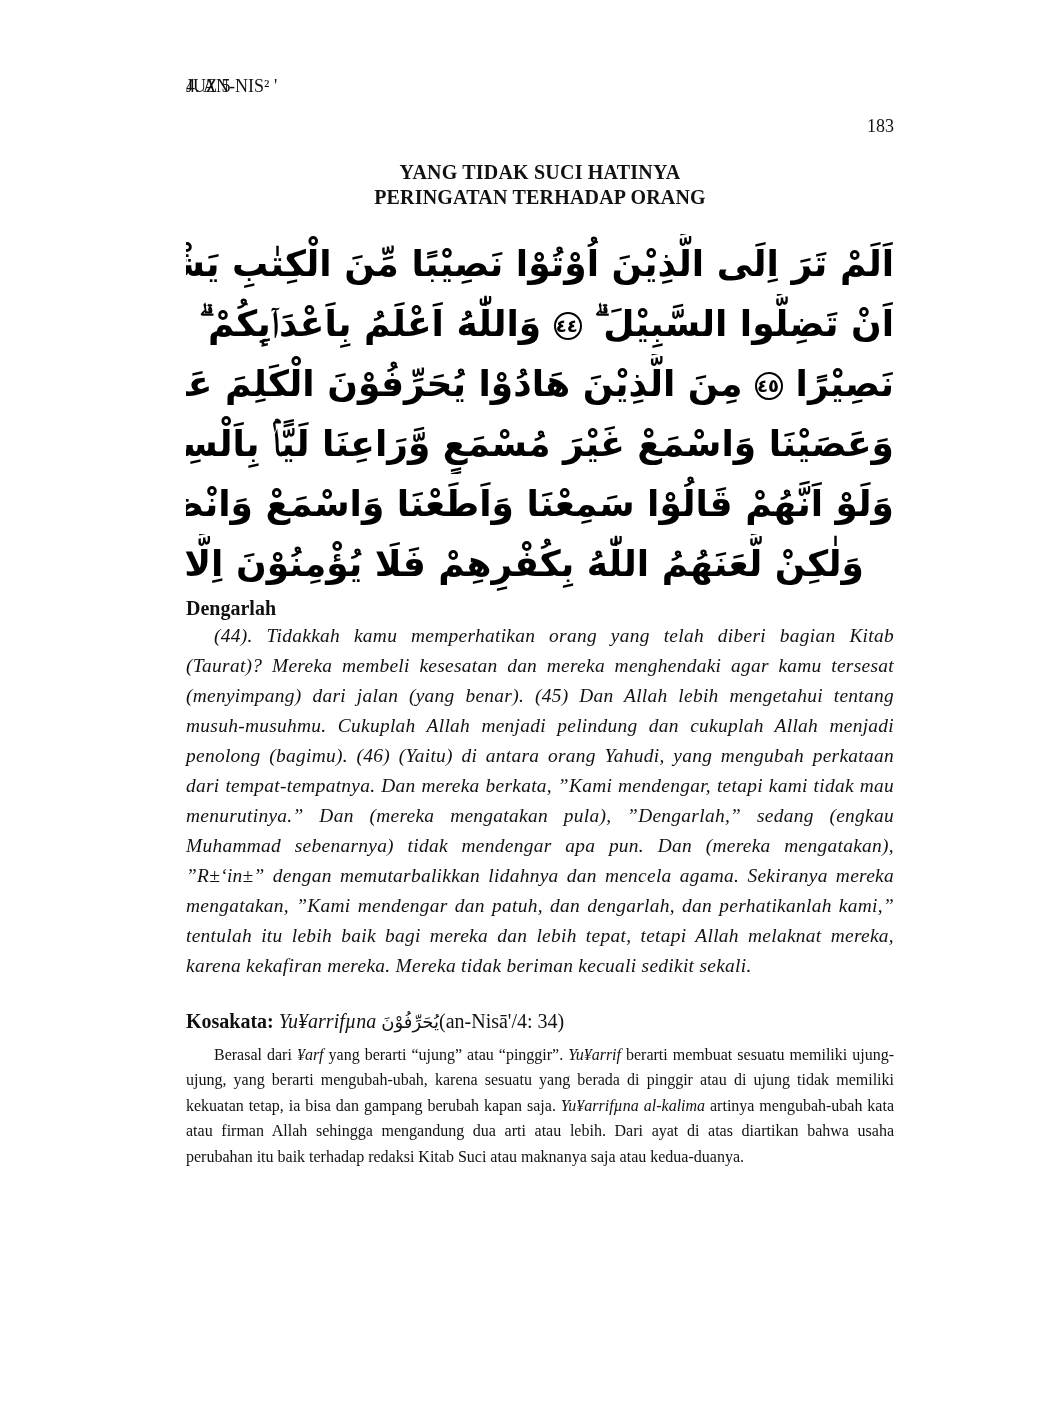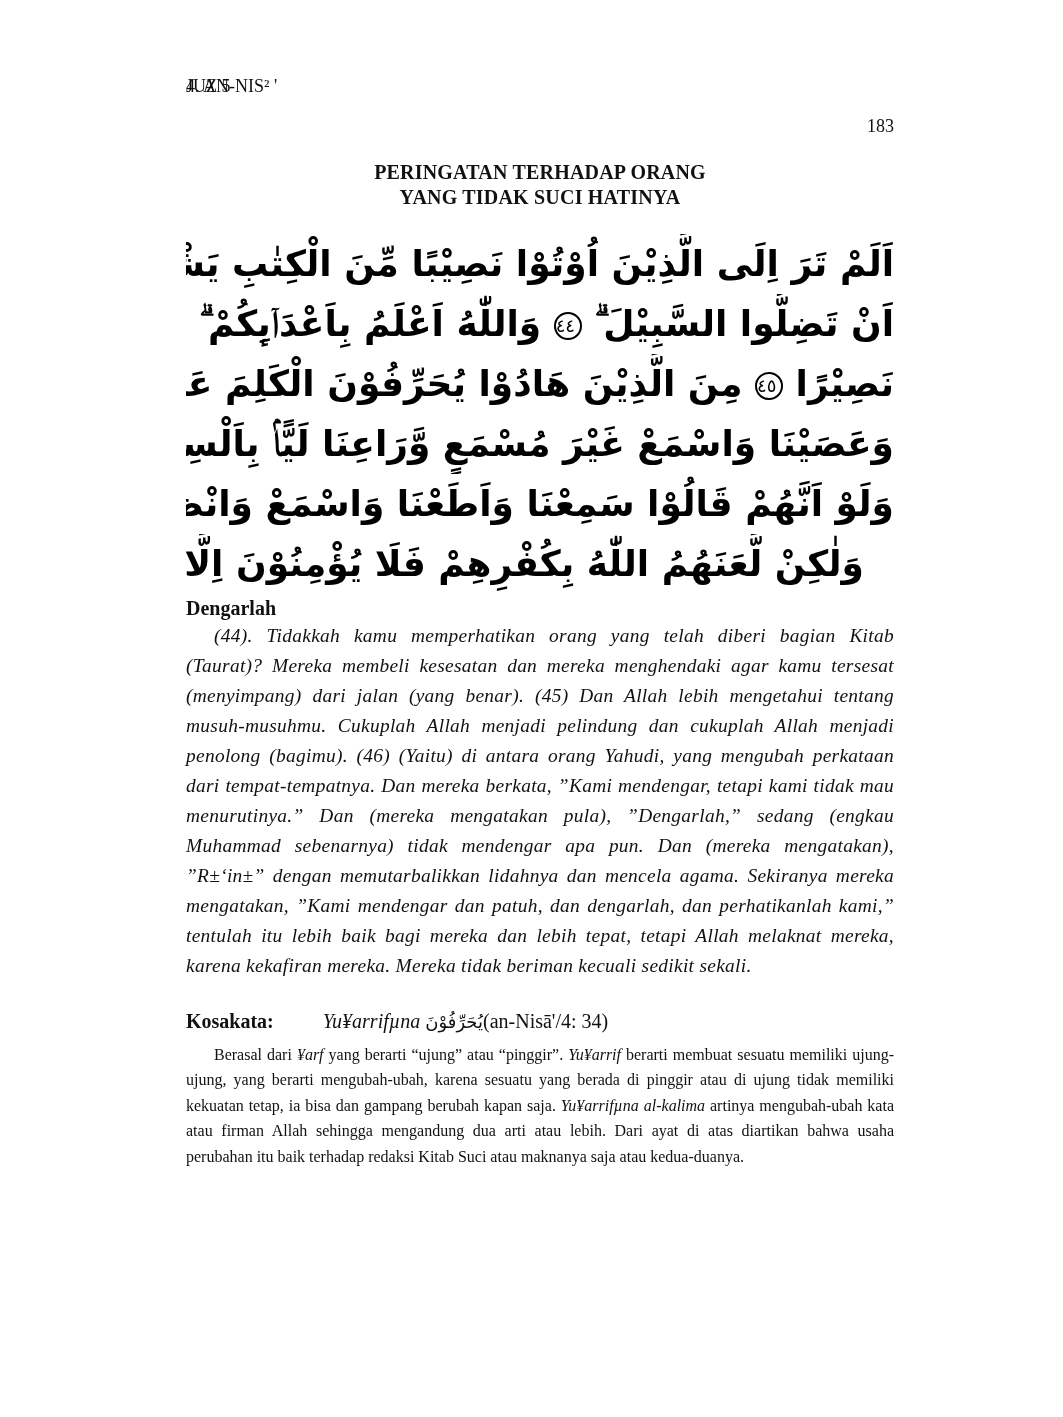--- a/index.html
+++ b/index.html
@@ -17,52 +17,52 @@
                    font-weight: bold; font-size: 20px; line-height: 25px; letter-spacing: 0.2px; }
   .section-title div { display: block; }
 
   .arabic-block { position: absolute; top: 234px; left: 178px; width: 708px; direction: rtl; }
   .ar-line { height: 60px; line-height: 60px; font-family: "DejaVu Sans", sans-serif; font-weight: bold;
              font-size: 36px; color: #000; white-space: nowrap; overflow: hidden;
              text-align: justify; text-align-last: justify; }
   .ar-line.last { text-align: right; text-align-last: right; padding-right: 30px; }
   .ayah-mark { display: inline-block; font-size: 18px; border: 2px solid #000; border-radius: 50%;
                width: 24px; height: 24px; line-height: 24px; vertical-align: middle;
-               font-weight: normal; direction: ltr; }
+               font-weight: bold; direction: ltr; }
 
   .terjemah-heading { position: absolute; top: 596px; left: 178px; font-weight: bold; font-size: 20px;
                       line-height: 24px; }
   .terjemah-body { position: absolute; top: 621px; left: 178px; width: 708px; font-style: italic;
                    font-size: 19.4px; line-height: 30px; text-align: justify; letter-spacing: 0.3px; }
   .terjemah-body .indent { display: inline-block; width: 28px; }
 
   .kosakata { position: absolute; top: 1008px; left: 178px; width: 708px; font-size: 20px; line-height: 26px; }
   .kosakata .k-label { font-weight: bold; }
-  .kosakata .k-term { font-style: italic; margin-left: 44px; }
+  .kosakata .k-term { font-style: italic; }
   .kosakata .k-arabic { font-family: "DejaVu Sans", sans-serif; font-size: 18px; margin: 0 0; }
 
   .kosakata-body { position: absolute; top: 1042px; left: 178px; width: 708px; font-size: 16px;
                    line-height: 25.4px; text-align: justify; }
   .kosakata-body .indent { display: inline-block; width: 28px; }
   .kosakata-body i { font-style: italic; }
 </style>
 </head>
 <body>
 
 <div class="page">
 
   <div class="running-header">
     <span class="rh-left">JUZ 5</span>
     <span class="rh-center">4. AN-NIS² '</span>
     <span class="rh-right">183</span>
   </div>
 
   <div class="section-title">
+    <div>YANG TIDAK SUCI HATINYA</div>
     <div>PERINGATAN TERHADAP ORANG</div>
-    <div>YANG TIDAK SUCI HATINYA</div>
   </div>
 
   <div class="arabic-block">
     <div class="ar-line">اَلَمْ تَرَ اِلَى الَّذِيْنَ اُوْتُوْا نَصِيْبًا مِّنَ الْكِتٰبِ يَشْتَرُوْنَ الضَّلٰلَةَ وَيُرِيْدُوْنَ</div>
     <div class="ar-line"><span>اَنْ تَضِلُّوا السَّبِيْلَ ۗ</span> <span class="ayah-mark">٤٤</span> <span>وَاللّٰهُ اَعْلَمُ بِاَعْدَاۤىِٕكُمْ ۗ وَكَفٰى بِاللّٰهِ وَلِيًّا ۙ وَّكَفٰى بِاللّٰهِ</span></div>
     <div class="ar-line"><span>نَصِيْرًا</span> <span class="ayah-mark">٤٥</span> <span>مِنَ الَّذِيْنَ هَادُوْا يُحَرِّفُوْنَ الْكَلِمَ عَنْ مَّوَاضِعِهٖ وَيَقُوْلُوْنَ سَمِعْنَا</span></div>
     <div class="ar-line">وَعَصَيْنَا وَاسْمَعْ غَيْرَ مُسْمَعٍ وَّرَاعِنَا لَيًّاۢ بِاَلْسِنَتِهِمْ وَطَعْنًا فِى الدِّيْنِ ۗ</div>
     <div class="ar-line">وَلَوْ اَنَّهُمْ قَالُوْا سَمِعْنَا وَاَطَعْنَا وَاسْمَعْ وَانْظُرْنَا لَكَانَ خَيْرًا لَّهُمْ وَاَقْوَمَ ۙ</div>
     <div class="ar-line last"><span>وَلٰكِنْ لَّعَنَهُمُ اللّٰهُ بِكُفْرِهِمْ فَلَا يُؤْمِنُوْنَ اِلَّا قَلِيْلًا</span> </div>
   </div>

